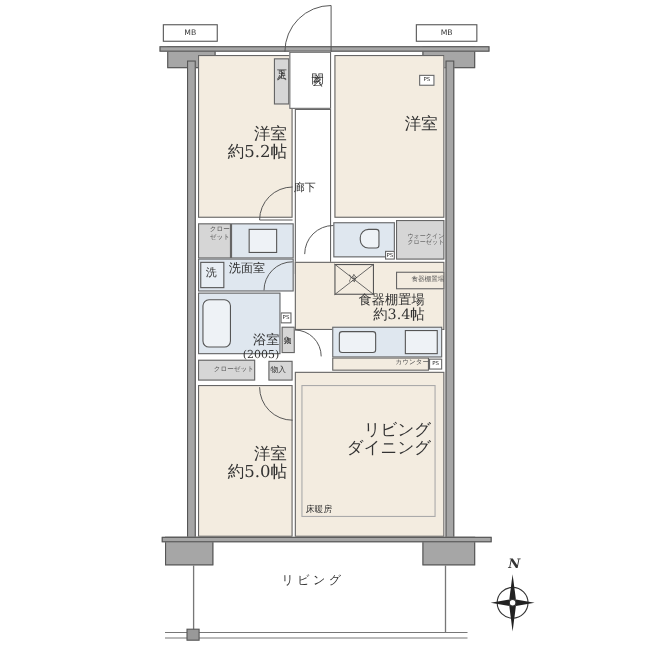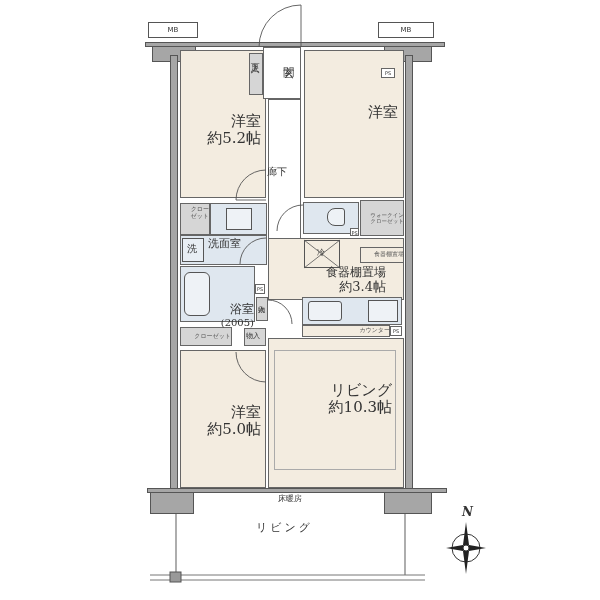--- a/index.html
+++ b/index.html
@@ -109,21 +109,21 @@
 </div>
 <div class="lbl big" style="left:312px;top:104px;width:86px;">
   <div>洋室</div>
 </div>
 <div class="lbl big" style="left:185px;top:404px;width:76px;">
   <div>洋室</div>
   <div>約5.0帖</div>
 </div>
 <div class="lbl big" style="left:280px;top:382px;width:112px;">
   <div>リビング</div>
-  <div>約10.3帖</div>
+  <div>ダイニング</div>
 </div>
 <div class="lbl" style="left:316px;top:266px;width:70px;font-size:12px;">
   <div>食器棚置場</div>
   <div style="font-size:13px;">約3.4帖</div>
 </div>
 <div class="lbl vt" style="left:281px;top:58px;font-size:11px;">玄関</div>
 <div class="lbl vt small" style="left:250px;top:56px;font-size:9px;">下足入</div>
 <div class="lbl" style="left:267px;top:166px;font-size:10px;">廊下</div>
 <div class="lbl" style="left:208px;top:238px;font-size:11px;">洗面室</div>
 <div class="lbl" style="left:187px;top:243px;font-size:10px;">洗</div>
@@ -134,14 +134,14 @@
 <div class="lbl tiny" style="left:182px;top:206px;width:27px;white-space:pre-line;font-size:6px;">クロー
 ゼット</div>
 <div class="lbl tiny" style="left:181px;top:333px;width:50px;">クローゼット</div>
 <div class="lbl tiny" style="left:360px;top:212px;width:44px;white-space:pre-line;font-size:5.5px;">ウォークイン
 クローゼット</div>
 <div class="lbl tiny" style="left:360px;top:251px;width:44px;">食器棚置場</div>
 <div class="lbl vt" style="left:257px;top:300px;font-size:7px;">物入</div>
 <div class="lbl" style="left:246px;top:332px;font-size:7px;">物入</div>
 <div class="lbl tiny" style="left:302px;top:327px;width:88px;">カウンター</div>
 <div class="lbl" style="left:317px;top:248px;font-size:8px;">冷</div>
-<div class="lbl" style="left:278px;top:458px;font-size:8px;margin-top:36px;">床暖房</div>
+<div class="lbl" style="left:278px;top:458px;font-size:8px;">床暖房</div>
 <div class="lbl" style="left:256px;top:522px;font-size:11px;letter-spacing:3px;">リビング</div>
 
 </body></html>

